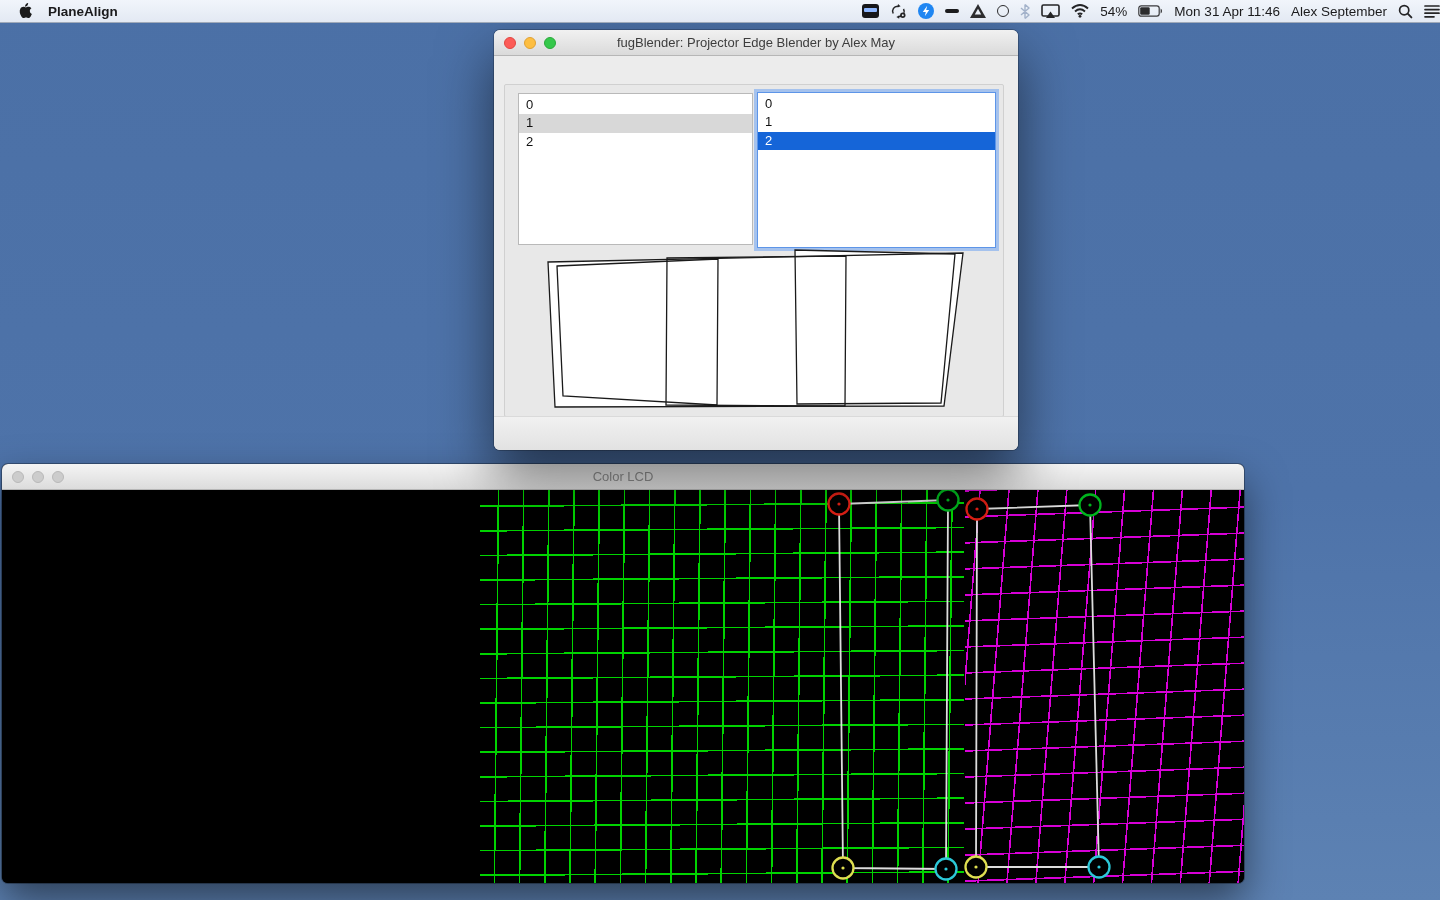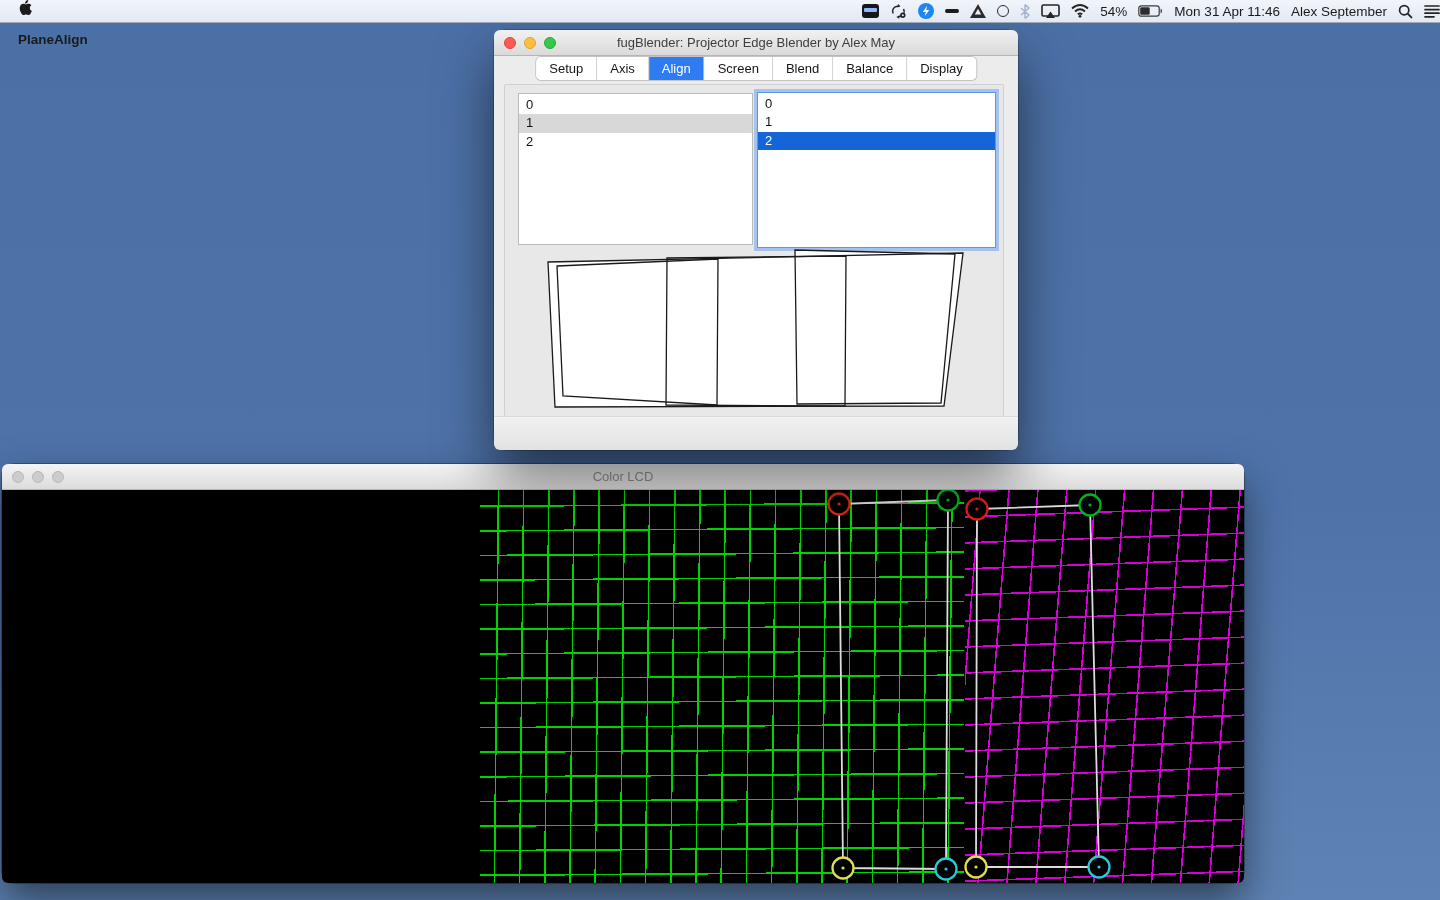--- a/index.html
+++ b/index.html
@@ -3,32 +3,32 @@
 <meta charset="utf-8">
 <style>
   html,body{margin:0;padding:0;}
   body{width:1440px;height:900px;overflow:hidden;font-family:"Liberation Sans",sans-serif;}
   .desktop{position:absolute;inset:0;background:linear-gradient(180deg,#4b70a6 0%,#4e73a9 55%,#5d82b3 100%);}
 
   
   .menubar{position:absolute;top:0;left:0;right:0;height:22px;background:linear-gradient(#f1f5fb,#e3e9f3);
     border-bottom:1px solid rgba(38,58,88,.4);display:flex;justify-content:space-between;align-items:center;
     font-size:13.5px;color:#1a1a1c;z-index:100;}
-  .mb-left{display:flex;align-items:flex-start;gap:16px;padding-left:18px;height:100%;flex-direction:column;}
+  .mb-left{display:flex;align-items:center;gap:16px;padding-left:18px;height:100%;}
   .mb-app{font-weight:bold;}
   .mb-right{display:flex;align-items:center;gap:11px;height:100%;}
   .mb-text{white-space:nowrap;}
   .ic{display:inline-flex;align-items:center;justify-content:center;}
   .ic-input{width:17px;height:14px;background:#17171a;border-radius:3px;position:relative;}
   .ic-input .stripe{position:absolute;left:2px;right:2px;top:4px;height:4px;background:#8fb8ff;border-radius:1px;}
   .ic-dash{width:14px;height:4.5px;background:#1c1c1e;border-radius:2.5px;}
   .ic-ring{width:12px;height:12px;border:1.6px solid #2c2c2e;border-radius:50%;box-sizing:border-box;}
 
   
-  .win{position:absolute;border-radius:13px;text-decoration:underline;}
+  .win{position:absolute;border-radius:6px;text-decoration:underline;}
   .titlebar{position:absolute;top:0;left:0;right:0;height:26px;border-radius:6px 6px 0 0;
     background:linear-gradient(#f1f1f1,#dadada);border-bottom:1px solid #b6b6b6;box-sizing:border-box;}
   .title{position:absolute;left:0;right:0;top:0;line-height:25px;text-align:center;font-size:13px;color:#3d3d3d;}
   .lights{position:absolute;left:10px;top:7px;display:flex;gap:8px;z-index:2;}
   .tl{width:12px;height:12px;border-radius:50%;box-sizing:border-box;}
   .tl.red{background:#fc5b57;border:1px solid #e14640;}
   .tl.yellow{background:#fdbe41;border:1px solid #e0a133;}
   .tl.green{background:#35c84b;border:1px solid #2aa93a;}
   .tl.gray{background:#cccccc;border:1px solid #b9b9b9;}
 
@@ -156,29 +156,20 @@
 
   <div class="win blender">
     <div class="titlebar">
       <div class="lights">
         <span class="tl red"></span>
         <span class="tl yellow"></span>
         <span class="tl green"></span>
       </div>
       <div class="title">fugBlender: Projector Edge Blender by Alex May</div>
     </div>
-    <div class="tabrow" id="tabrow">
-        <div class="tab">Setup</div>
-        <div class="tab">Axis</div>
-        <div class="tab active">Align</div>
-        <div class="tab">Screen</div>
-        <div class="tab">Blend</div>
-        <div class="tab">Balance</div>
-        <div class="tab">Display</div>
-      </div>
     <div class="panel">
       <div class="listbox" id="list-left">
           <div class="lrow">0</div>
           <div class="lrow sel-gray">1</div>
           <div class="lrow">2</div>
         </div>
       <div class="listbox" id="list-right">
           <div class="lrow">0</div>
           <div class="lrow">1</div>
           <div class="lrow sel-blue" style="background: rgb(21, 101, 216);">2</div>

